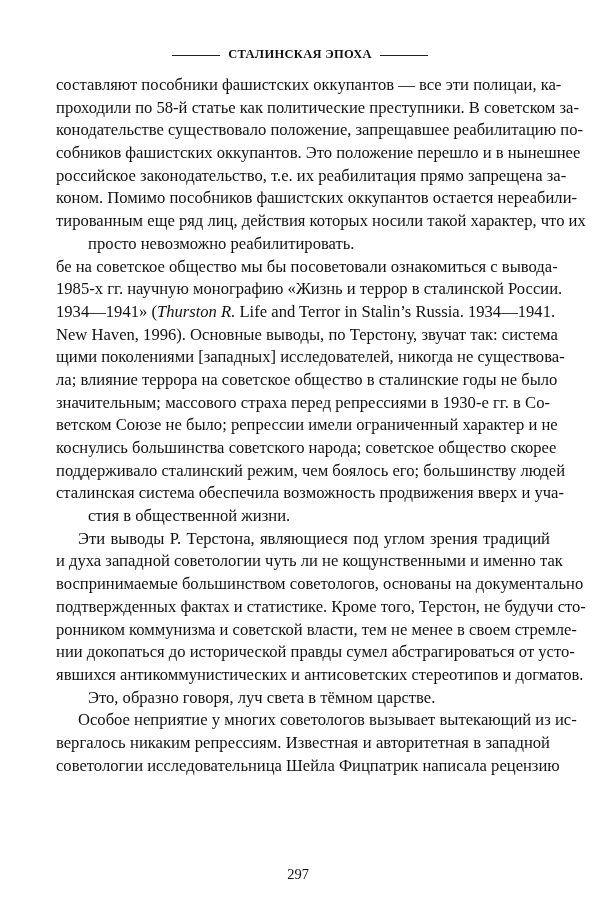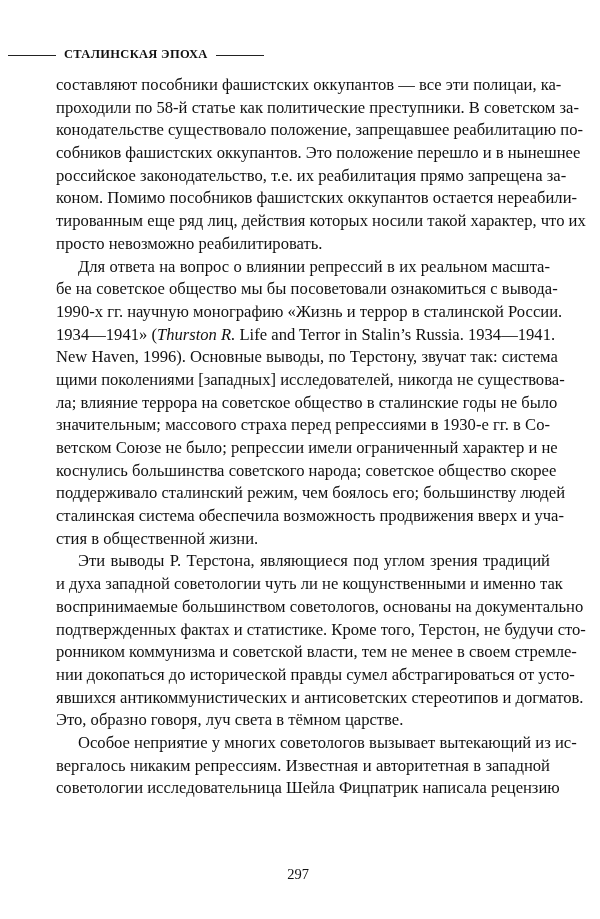--- a/index.html
+++ b/index.html
@@ -1,21 +1,21 @@
 <!DOCTYPE html>
 <html><head>
 <meta charset="utf-8">
 <style>
   html, body { margin:0; padding:0; background:#fff; }
   body { width:600px; height:919px; position:relative; overflow:hidden; color:#111; font-family:"Liberation Serif", serif; }
-  .header { position:absolute; top:47px; left:0; width:600px; text-align:left; font-size:12.5px; font-weight:bold; letter-spacing:0.3px; }
+  .header { position:absolute; top:47px; left:0; width:600px; text-align:center; font-size:12.5px; font-weight:bold; letter-spacing:0.3px; }
   .header .rule { display:inline-block; width:48px; height:0; border-top:1px solid #222; vertical-align:middle; margin:0 8px; }
   .page { position:absolute; top:74px; left:56px; width:494px; }
   .line { height:22.7px; line-height:22.7px; font-size:16.6px; white-space:nowrap; text-align:justify; text-align-last:justify; }
-  .line.last { text-align-last:left; }
+  .line.last { text-align-last:left;margin-left:32px; }
   .line.indent { padding-left:22px; }
   .pnum { position:absolute; top:866px; left:0; width:596px; text-align:center; font-size:14.5px; }
   i { }
 </style>
 </head>
 <body>
 
 <div class="header">
   <span class="rule"></span><span>СТАЛИНСКАЯ ЭПОХА</span><span class="rule"></span>
 </div>
@@ -25,23 +25,22 @@
       <div class="line">составляют пособники фашистских оккупантов — все эти полицаи, ка-</div>
       <div class="line">проходили по 58-й статье как политические преступники. В советском за-</div>
       <div class="line">конодательстве существовало положение, запрещавшее реабилитацию по-</div>
       <div class="line">собников фашистских оккупантов. Это положение перешло и в нынешнее</div>
       <div class="line">российское законодательство, т.е. их реабилитация прямо запрещена за-</div>
       <div class="line">коном. Помимо пособников фашистских оккупантов остается нереабили-</div>
       <div class="line">тированным еще ряд лиц, действия которых носили такой характер, что их</div>
       <div class="line last">просто невозможно реабилитировать.</div>
     </div>
     <div>
-      <div class="line indent">Для ответа на вопрос о влиянии репрессий в их реальном масшта-</div>
       <div class="line">бе на советское общество мы бы посоветовали ознакомиться с вывода-</div>
-      <div class="line">1990-х гг. научную монографию «Жизнь и террор в сталинской России.</div>
+      <div class="line">1985-х гг. научную монографию «Жизнь и террор в сталинской России.</div>
       <div class="line">1934—1941» (<i>Thurston R.</i> Life and Terror in Stalin’s Russia. 1934—1941.</div>
       <div class="line">New Haven, 1996). Основные выводы, по Терстону, звучат так: система</div>
       <div class="line">щими поколениями [западных] исследователей, никогда не существова-</div>
       <div class="line">ла; влияние террора на советское общество в сталинские годы не было</div>
       <div class="line">значительным; массового страха перед репрессиями в 1930-е гг. в Со-</div>
       <div class="line">ветском Союзе не было; репрессии имели ограниченный характер и не</div>
       <div class="line">коснулись большинства советского народа; советское общество скорее</div>
       <div class="line">поддерживало сталинский режим, чем боялось его; большинству людей</div>
       <div class="line">сталинская система обеспечила возможность продвижения вверх и уча-</div>
       <div class="line last">стия в общественной жизни.</div>

